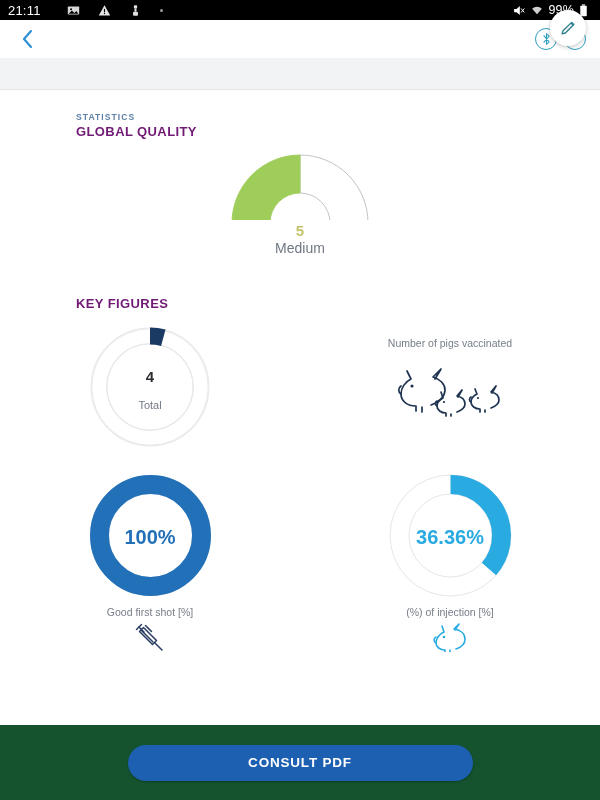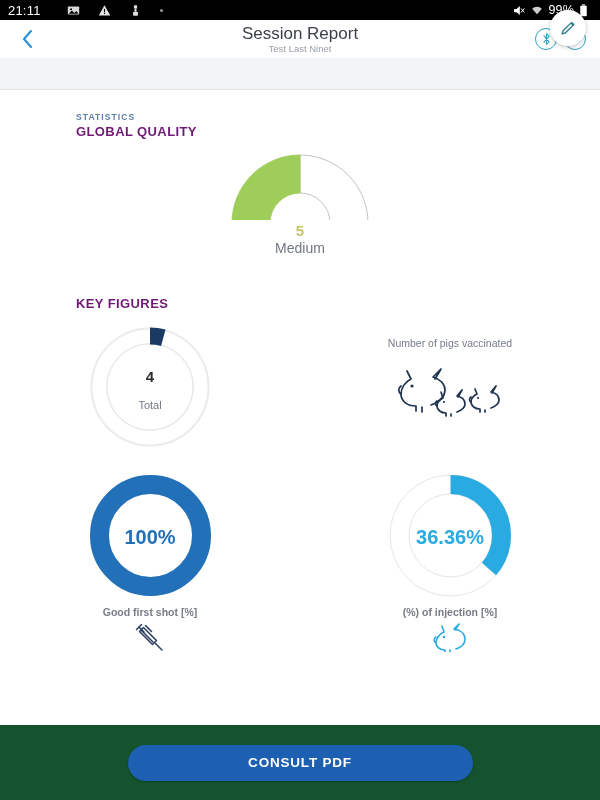--- a/index.html
+++ b/index.html
@@ -76,21 +76,21 @@
   .kf-grid { margin-top: 6px; display: grid; grid-template-columns: 1fr 1fr; }
   .kf-cell { display:flex; flex-direction:column; align-items:center; justify-content:flex-start; }
   .donut { position: relative; }
   .donut-center {
     position:absolute; inset:0; display:flex; flex-direction:column;
     align-items:center; justify-content:center;
   }
   .donut-num { font-size: 15px; font-weight: 700; color: #2a2c30; }
   .donut-sub { font-size: 11px; color: #737a84; margin-top: 14px; }
   .donut-pct { font-size: 20px; font-weight: 700; }
-  .kf-caption { font-size: 10.5px; color: #767d87; margin-top: 4px; text-align:center;font-weight:bold; }
+  .kf-caption { font-size: 10.5px; color: #767d87; margin-top: 4px; text-align:center; }
   .pig-title { font-size: 10.5px; color: #767d87; margin-bottom: 10px; }
 
   
   .footer {
     position: absolute; left: 0; right: 0; bottom: 0; height: 75px;
     background: #14532d; display:flex; align-items:center; justify-content:center;
   }
   .pdf-btn {
     width: 345px; height: 36px; border-radius: 18px; border: none;
     background: #1d5fb0; color: #fff; font-size: 13.5px; font-weight: 700;
@@ -149,24 +149,20 @@
           </svg>
       </span>
     </div>
   </div>
 
   <div class="appbar">
     <div class="back-btn">
       <svg width="13" height="20" viewBox="0 0 13 20">
         <path d="M10 2L3 10l7 8" fill="none" stroke="#2a8fd4" stroke-width="2.1" stroke-linecap="round" stroke-linejoin="round"></path>
       </svg>
-    </div>
-    <div class="titles">
-      <div class="title">Session Report</div>
-      <div class="subtitle">Test Last Ninet</div>
     </div>
     <div class="appbar-right">
       <div class="circ-ico">
         <svg width="11" height="14" viewBox="0 0 12 16">
           <path d="M3 4.2L9 11.3 6 14V2l3 2.7L3 11.8" fill="none" stroke="#2e9fc0" stroke-width="1.2" stroke-linejoin="round" stroke-linecap="round"></path>
         </svg>
       </div>
       <div class="circ-ico">
         <svg width="14" height="12" viewBox="0 0 16 14">
           <path d="M4.2 10.5a2.6 2.6 0 0 1 .2-5.2A3.4 3.4 0 0 1 11 5.2a2.65 2.65 0 0 1 .3 5.3z" fill="none" stroke="#2e9fc0" stroke-width="1.1" stroke-linejoin="round"></path>

